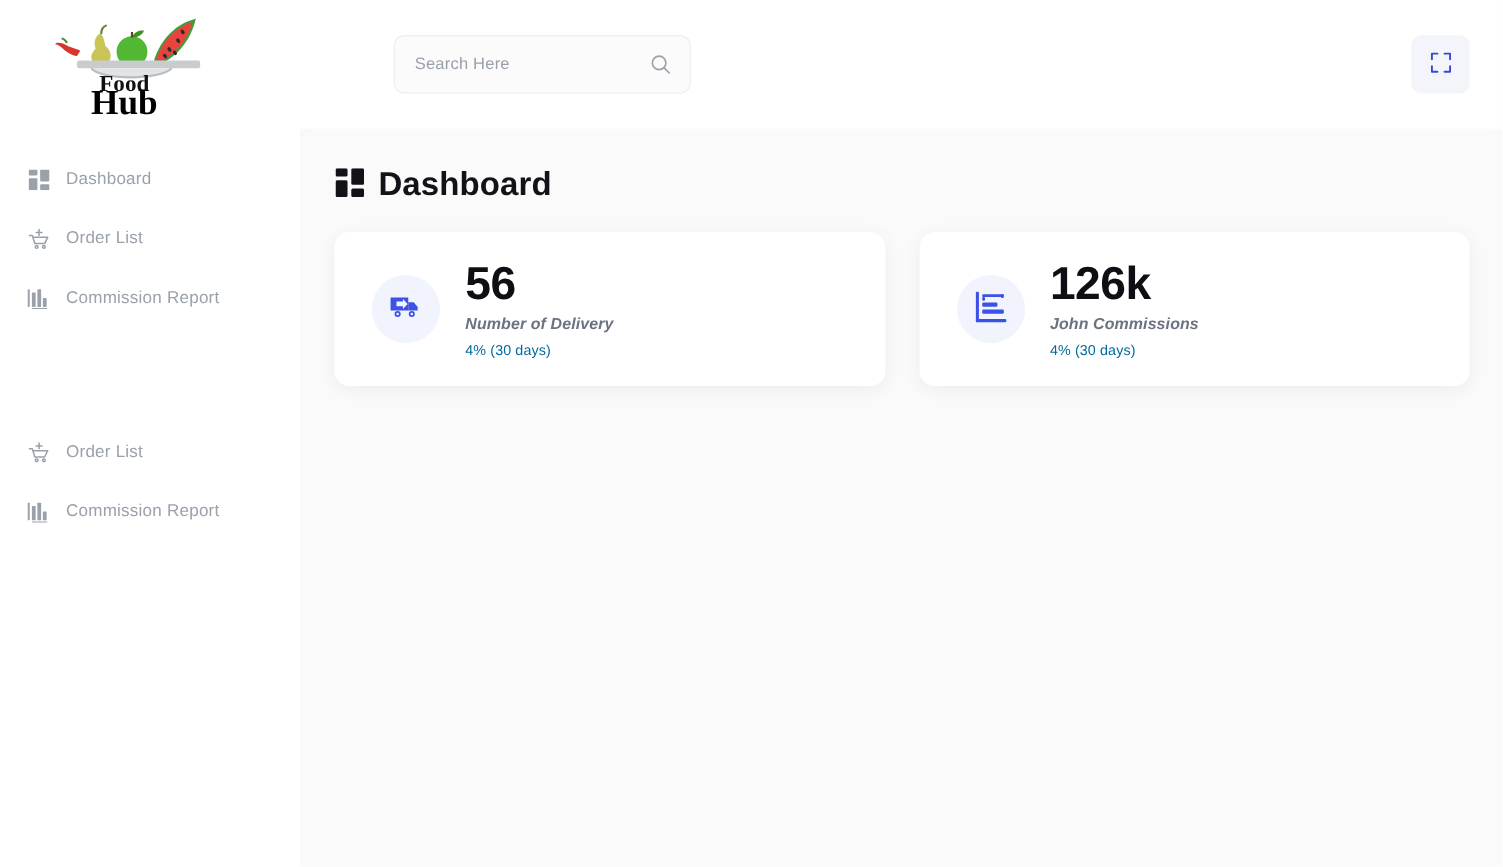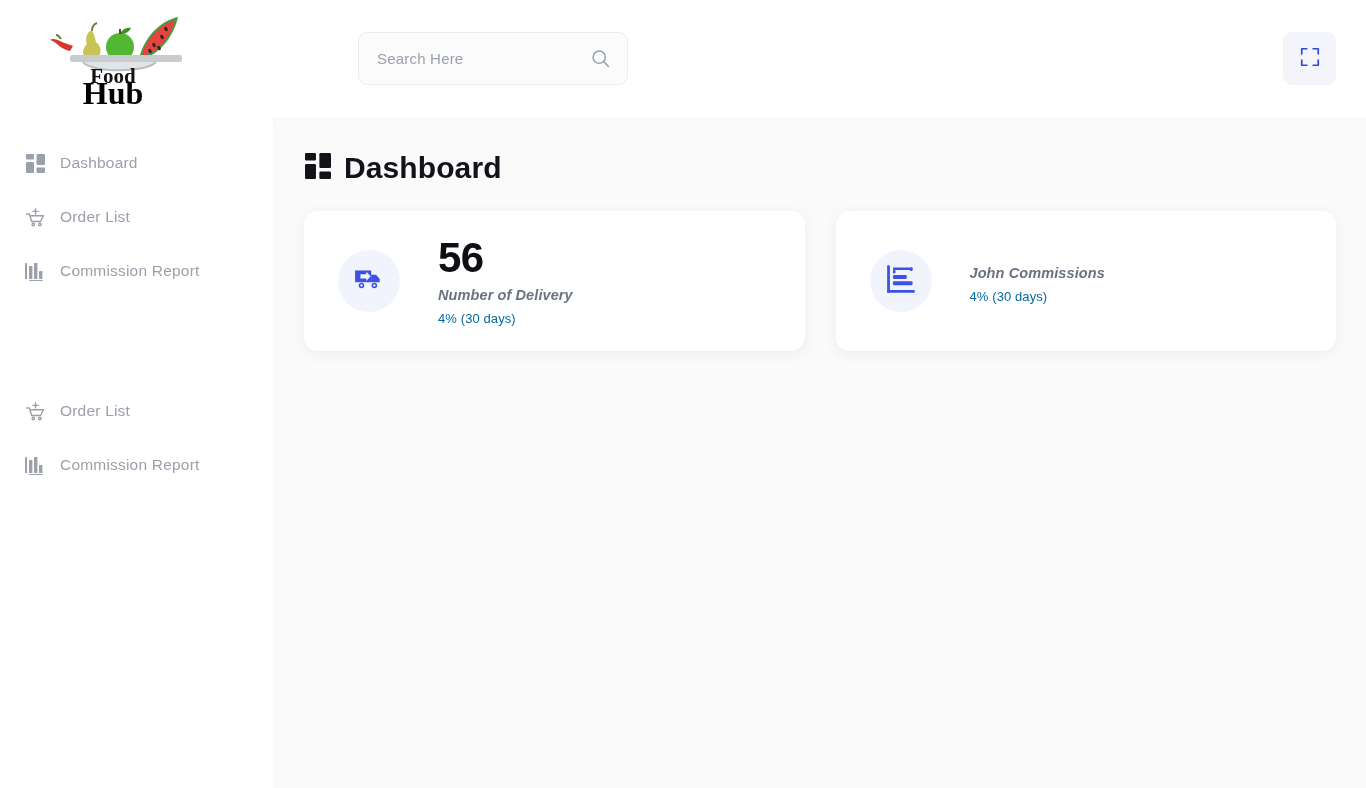--- a/index.html
+++ b/index.html
@@ -217,21 +217,21 @@
   .stat-card {
     flex: 1 1 0;
     max-width: 502px;
     height: 140px;
     background: #ffffff;
     border-radius: 14px;
     box-shadow: 0 3px 16px rgba(17, 24, 39, .055);
     display: flex;
     align-items: center;
     padding: 0 34px;
-    gap: 38px;
+    gap: 23px;
   }
   .stat-icon-circle {
     width: 62px;
     height: 62px;
     border-radius: 50%;
     background: #f1f4fd;
     display: flex;
     align-items: center;
     justify-content: center;
     flex: 0 0 62px;
@@ -446,20 +446,21 @@
                 <rect x="1" y="22.6" width="24" height="2.4" rx="0.8"></rect>
                 <rect x="6" y="3" width="17" height="2.2" rx="0.8"></rect>
                 <rect x="6" y="5.2" width="2.2" height="3" rx="0.8"></rect>
                 <rect x="20.8" y="3" width="2.2" height="3" rx="0.8"></rect>
                 <rect x="6" y="9.5" width="12" height="3.4" rx="1"></rect>
                 <rect x="6" y="15" width="17" height="3.4" rx="1"></rect>
               </svg>
             </span>
           </div>
           <div class="stat-text">
+            <span class="stat-value">126k</span>
             <span class="stat-label">John Commissions</span>
             <span class="stat-sub">4% (30 days)</span>
           </div>
         </div>
       </div>
     </main>
   </div>
 </div>
 
 </body></html>

